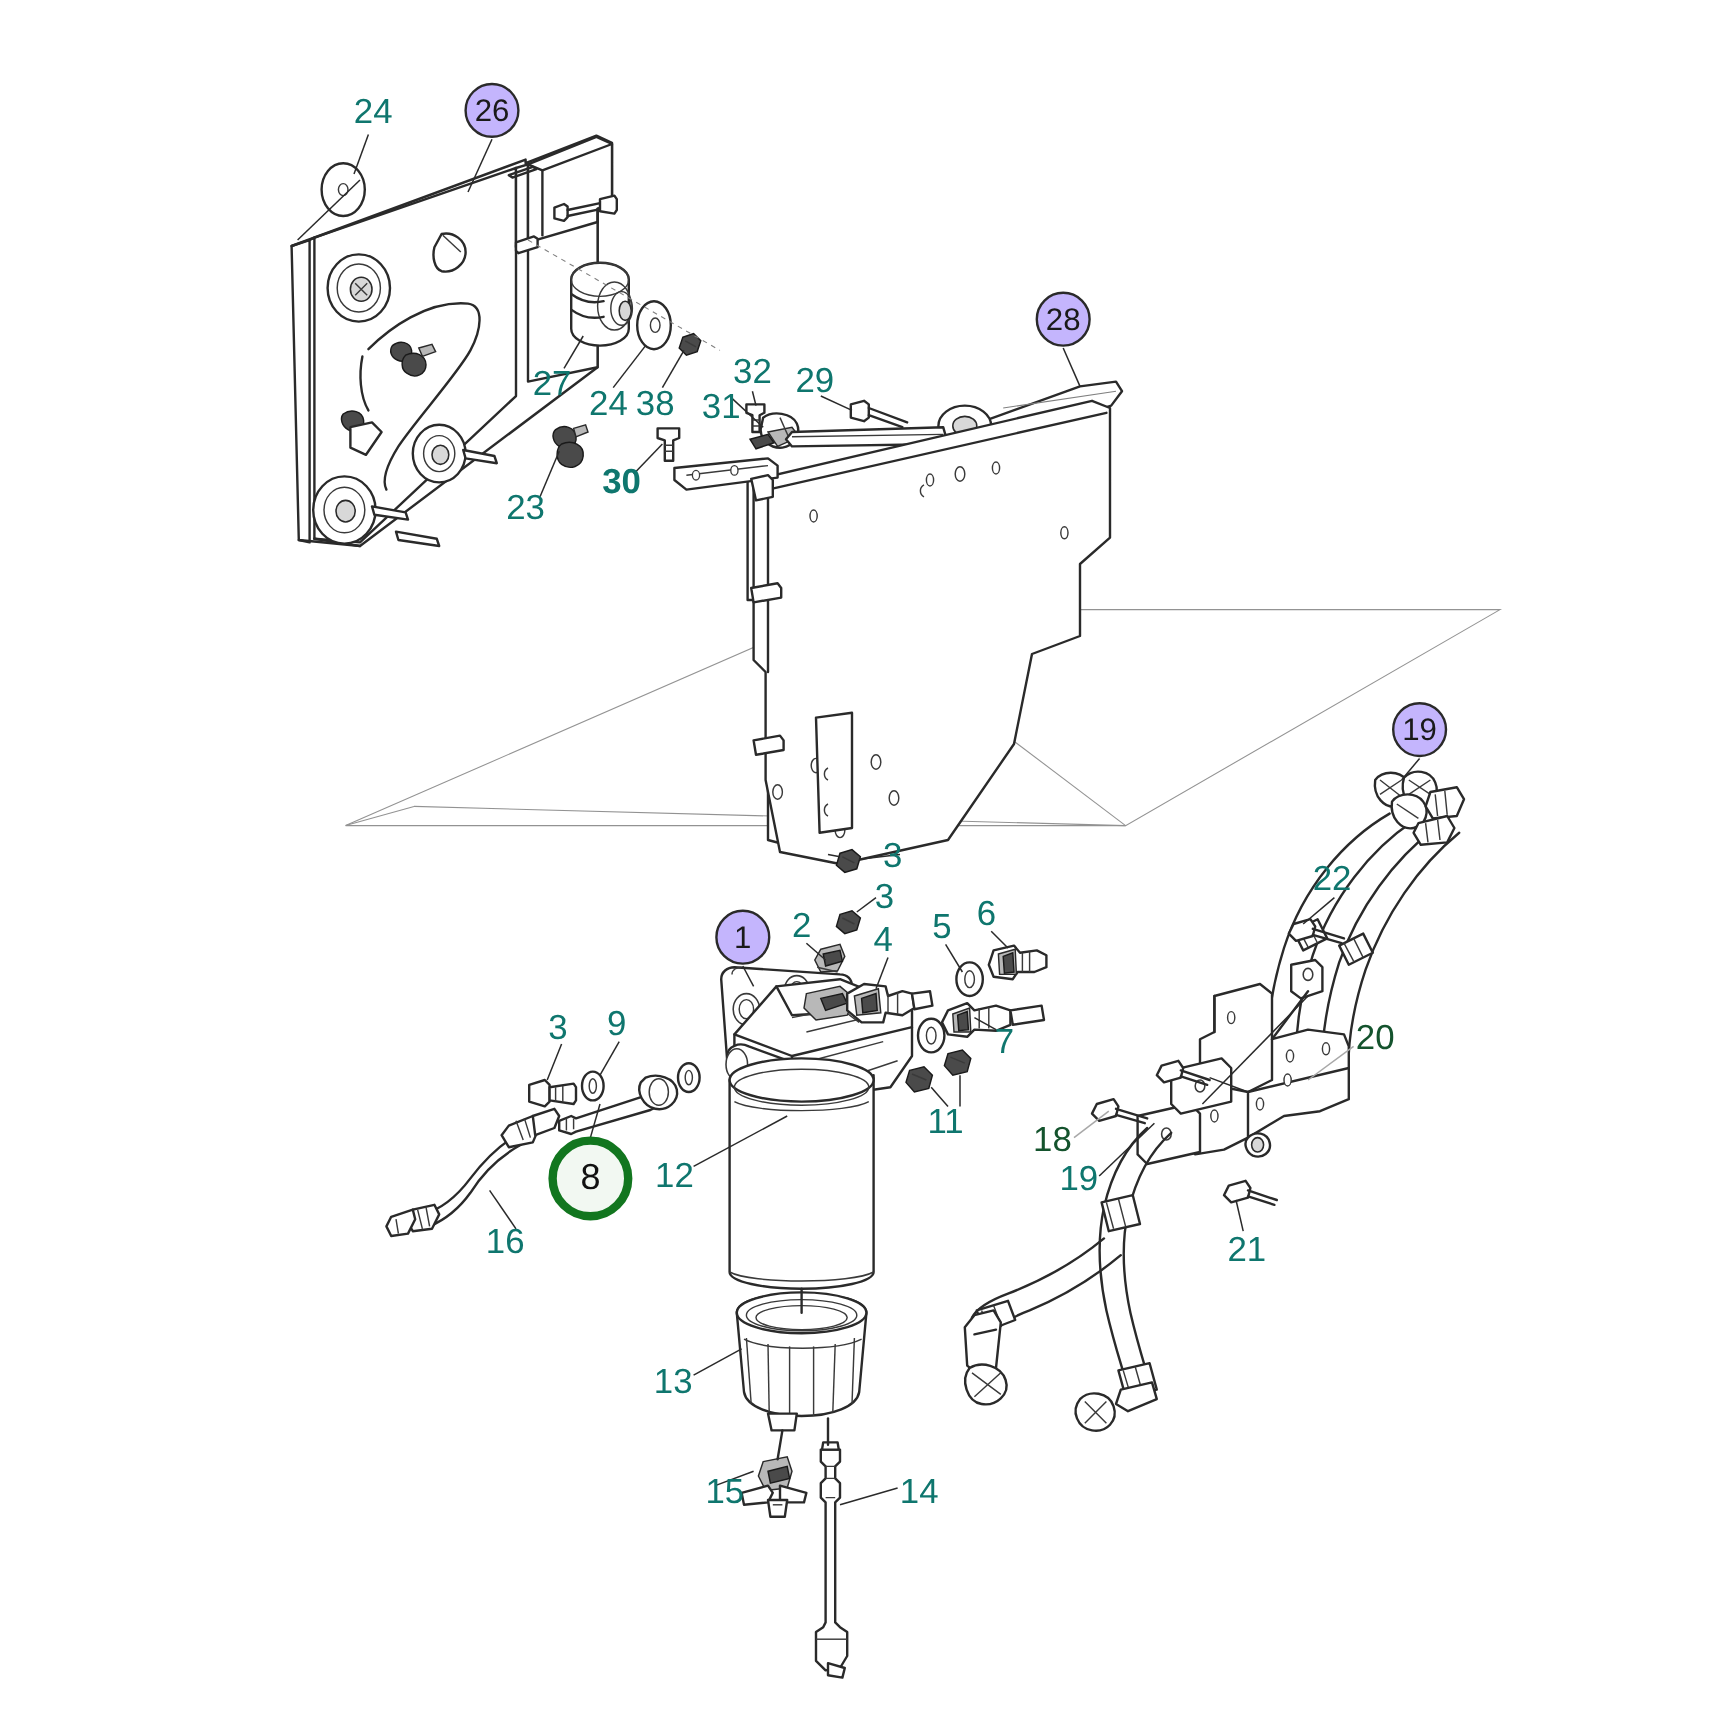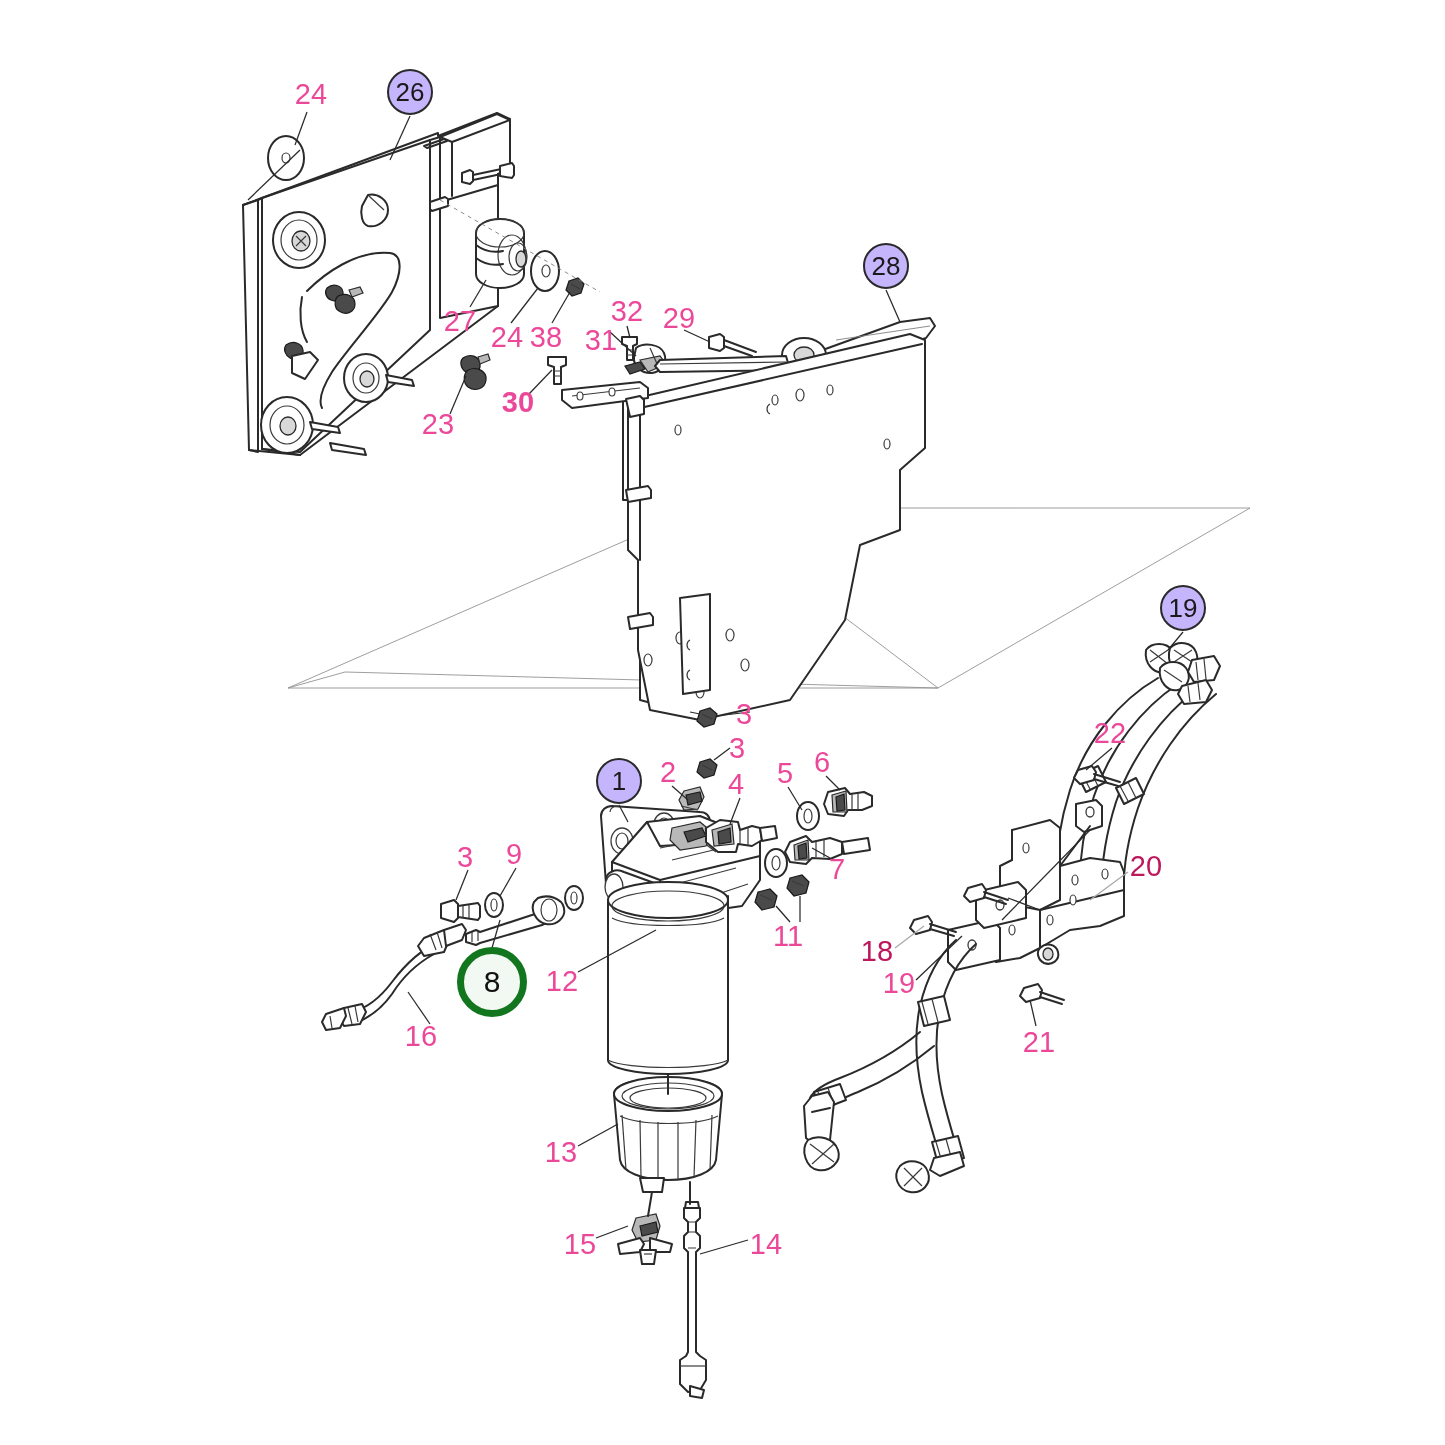--- a/index.html
+++ b/index.html
@@ -12,27 +12,27 @@
   }
   #diagram-root{
     position:absolute;left:0;top:0;width:1445px;height:1445px;
     background:#ffffff;
   }
   svg.layer{position:absolute;left:0;top:0;width:1445px;height:1445px;}
   .callout-label{
     position:absolute;
     font-family:"Liberation Sans", sans-serif;
     font-size:29px;
-    color:#ec4899;
+    color:#0f766e;
     line-height:1;
     white-space:nowrap;
     transform:translate(-50%,-50%);
     user-select:none;
   }
-  .callout-label.dim{color:#be185d;}
+  .callout-label.dim{color:#14532d;}
   .circle-callout{
     position:absolute;
     width:46px;height:46px;
     border:2.1px solid #2a2a2a;
     border-radius:50%;
     background:#c4b5fd;
     transform:translate(-50%,-50%);
     display:flex;align-items:center;justify-content:center;
     font-family:"Liberation Sans", sans-serif;
     font-size:26px;
@@ -574,21 +574,21 @@
       <div class="callout-label" style="left: 736px; top: 784px;">4</div>
       <div class="callout-label" style="left: 785px; top: 773px;">5</div>
       <div class="callout-label" style="left: 822px; top: 762px;">6</div>
       <div class="callout-label" style="left: 837px; top: 869px;">7</div>
       <div class="callout-label" style="left: 788px; top: 936px;">11</div>
       <div class="callout-label" style="left: 465px; top: 857px;">3</div>
       <div class="callout-label" style="left: 514px; top: 854px;">9</div>
       <div class="callout-label" style="left: 562px; top: 981px;">12</div>
       <div class="callout-label" style="left: 421px; top: 1036px;">16</div>
       <div class="callout-label" style="left: 561px; top: 1152px;">13</div>
-      <div class="callout-label" style="left: 580px; top: 1244px;">15</div>
+      <div class="callout-label" style="left: 604px; top: 1244px;">15</div>
       <div class="callout-label" style="left: 766px; top: 1244px;">14</div>
       <div class="callout-label" style="left: 1110px; top: 733px;">22</div>
       <div class="callout-label dim" style="left: 1146px; top: 866px;">20</div>
       <div class="callout-label dim" style="left: 877px; top: 951px;">18</div>
       <div class="callout-label" style="left: 899px; top: 983px;">19</div>
       <div class="callout-label" style="left: 1039px; top: 1042px;">21</div>
     </div>
 
 </div>
 

